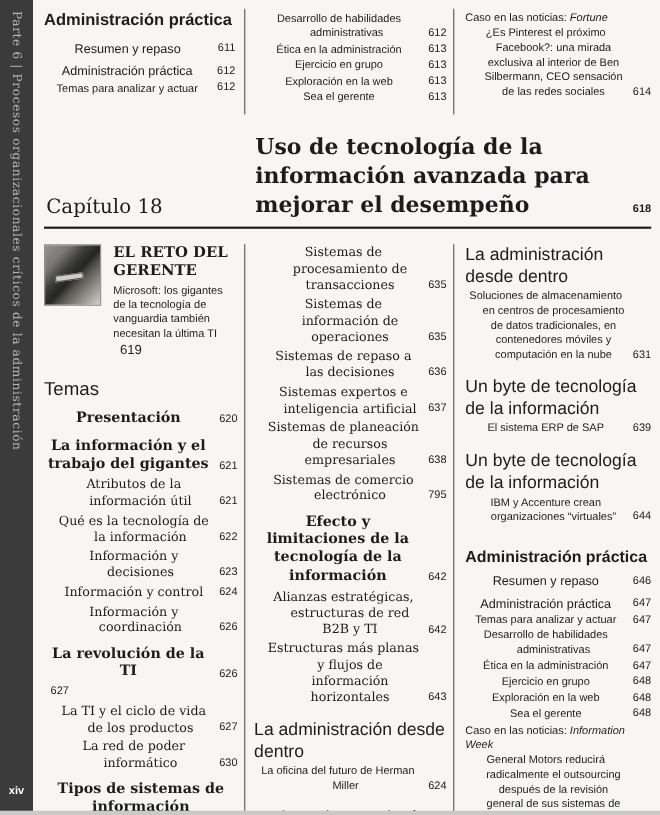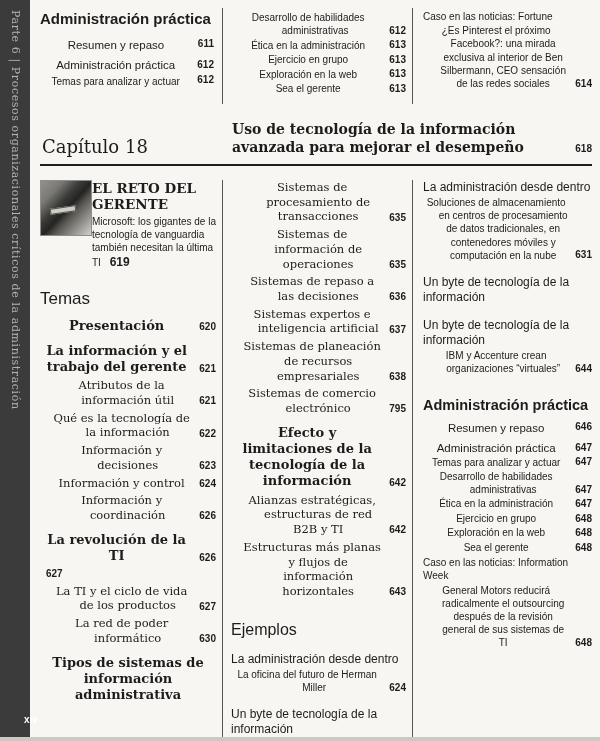--- a/index.html
+++ b/index.html
@@ -6,71 +6,71 @@
   html,body { width:600px; }
   body { font-family:"Liberation Sans", sans-serif; background:#e8e8e6; }
   .page { position:relative; width:600px; height:741px; background:#f7f6f2; color:#1c1c1c; overflow:hidden; }
   .page::after { content:""; position:absolute; left:0; right:0; bottom:0; height:4px; background:#c9c9c5; }
 
   
   .spine { position:absolute; left:0; top:0; width:30px; height:741px; background:#3b3b3b; }
   .spine-text { position:absolute; top:10px; left:50%; transform:translateX(-50%);
     writing-mode:vertical-rl; font-family:"DejaVu Serif", serif; font-size:11px;
     letter-spacing:0.6px; color:#b3b3b3; white-space:nowrap; max-height:600px; }
-  .folio { position:absolute; bottom:16px; left:16px; width:30px; text-align:center;
+  .folio { position:absolute; bottom:16px; left:0; width:30px; text-align:center;
     color:#ffffff; font-size:10px; font-weight:bold; }
 
   .content { margin-left:30px; padding:8px 8px 0 10px; }
 
   
   .row { display:flex; align-items:flex-end;text-align:center; }
   .lbl { flex:1; }
-  .pg  { white-space:nowrap; font-weight:bold; font-size:10px; padding-left:6px; line-height:1.35; }
+  .pg  { white-space:nowrap; font-weight:normal; font-size:10px; padding-left:6px; line-height:1.35; }
 
   
   .top-section { display:flex; min-height:96px; }
   .tcol1 { width:182px; padding-right:8px; }
   .tcol2 { width:190px; border-left:1px solid #555; padding:2px 6px 2px 10px; }
   .tcol3 { flex:1; border-left:1px solid #555; padding:2px 0 2px 10px; }
   .tcol1-heading { font-size:15px; font-weight:bold; margin:2px 0 10px 0; }
   .t-big { font-size:11.5px; margin-top:7px; }
   .t-small { font-size:10px; margin-top:2px; }
   .sans-entry { font-size:10px; line-height:1.32; margin-top:1px; }
   .sans-entry .lbl { padding-left:14px; text-indent:-14px; }
   .kicker { font-size:10px; line-height:1.32; }
-  .kicker .src { }
+  .kicker .src { font-style:italic; }
 
   
   .chapter-row { display:flex; align-items:flex-end; margin-top:16px; padding-left:2px; }
   .chapter-number { width:190px; font-family:"DejaVu Serif", serif; font-size:18px; }
-  .chapter-title { width:330px; font-family:"DejaVu Serif", serif; font-size:14px; font-weight:600; line-height:1.32; }
+  .chapter-title { width:330px; font-family:"DejaVu Serif", serif; font-size:20px; font-weight:600; line-height:1.32; }
   .chapter-page { flex:1; text-align:right; font-weight:bold; font-size:10px; padding-bottom:3px; }
   .rule { border-top:2px solid #1e1e1e; margin-top:7px; }
 
   
   .main-section { display:flex; min-height:452px; margin-top:14px; }
   .mcol1 { width:182px; padding-right:6px; }
   .mcol2 { width:190px; border-left:1px solid #555; padding:0 6px 0 8px; }
   .mcol3 { flex:1; border-left:1px solid #555; padding:0 0 0 10px; }
 
-  .reto { display:flex; gap:0; }
+  .reto { display:flex; gap:11px; }
   .thumb { width:52px; height:56px; flex:none; border:1px solid #8d8d8b;
     background:linear-gradient(133deg,#93928e 0%,#7a7975 22%,#3a3a38 40%,#242422 52%,#55544f 62%,#8b8a84 78%,#d2d1cb 100%); }
   .thumb-bar { width:26px; height:6px; margin:26px 0 0 9px; background:#cfcec8; border:1px solid #55544f; transform:rotate(-8deg); }
   .reto-title { font-family:"DejaVu Serif", serif; font-size:13.5px; font-weight:bold; line-height:1.2; }
   .reto-blurb { font-size:10px; line-height:1.3; margin-top:3px; }
   .reto-blurb .pg { font-size:12px; }
   .temas-heading { font-size:17px; margin-top:18px; }
 
   .e1 { margin-top:9px; font-family:"DejaVu Serif", serif; font-size:13px; font-weight:600; line-height:1.25; }
   .e2 { margin-top:3px; font-family:"DejaVu Serif", serif; font-size:11.5px; line-height:1.28; }
   .e2 .lbl { padding-left:22px; text-indent:-12px; }
   .e1 .pg, .e2 .pg { font-family:"Liberation Sans", sans-serif; }
 
-  .ex-heading { font-size:12px; margin-top:13px; line-height:1.25; }
+  .ex-heading { font-size:16px; margin-top:13px; line-height:1.25; }
   .ex-body { font-size:10px; line-height:1.32; margin-top:1px; }
   .ex-body .lbl { padding-left:14px; text-indent:-14px; }
   .practica-heading { font-size:14.5px; font-weight:bold; margin-top:22px; }
   .ejemplos-heading { font-size:16px; margin-top:22px; }
 </style>
 </head>
 <body>
 
 <div class="page">
 
@@ -154,21 +154,21 @@
             </div>
           </div>
         </div>
         <div class="temas-heading">Temas</div>
 
         <div class="row e1">
           <span class="lbl">Presentación</span>
           <span class="pg">620</span>
         </div>
         <div class="row e1">
-          <span class="lbl">La información y el trabajo del gerente</span>
+          <span class="lbl">La información y el trabajo del gigantes</span>
           <span class="pg">621</span>
         </div>
         <div class="row e2">
           <span class="lbl">Atributos de la información útil</span>
           <span class="pg">621</span>
         </div>
         <div class="row e2">
           <span class="lbl">Qué es la tecnología de la información</span>
           <span class="pg">622</span>
         </div>
@@ -238,40 +238,43 @@
         </div>
         <div class="row e2">
           <span class="lbl">Alianzas estratégicas, estructuras de red B2B y TI</span>
           <span class="pg">642</span>
         </div>
         <div class="row e2">
           <span class="lbl">Estructuras más planas y flujos de información horizontales</span>
           <span class="pg">643</span>
         </div>
 
-        <div class="ejemplos-heading">Ejemplos</div>
 
         <div class="ex-heading">La administración desde dentro</div>
         <div class="row ex-body">
           <span class="lbl">La oficina del futuro de Herman Miller</span>
           <span class="pg">624</span>
         </div>
 
         <div class="ex-heading">Un byte de tecnología de la información</div>
 
       </div>
 
       <div class="mcol3">
         <div class="ex-heading" style="margin-top:0">La administración desde dentro</div>
         <div class="row ex-body">
           <span class="lbl">Soluciones de almacenamiento en centros de procesamiento de datos tradicionales, en contenedores móviles y computación en la nube</span>
           <span class="pg">631</span>
         </div>
 
         <div class="ex-heading">Un byte de tecnología de la información</div>
+        <div class="row ex-body">
+          <span class="lbl">El sistema ERP de SAP</span>
+          <span class="pg">639</span>
+        </div>
 
         <div class="ex-heading">Un byte de tecnología de la información</div>
         <div class="row ex-body">
           <span class="lbl">IBM y Accenture crean organizaciones “virtuales”</span>
           <span class="pg">644</span>
         </div>
 
         <div class="practica-heading">Administración práctica</div>
 
         <div class="row t-big">

